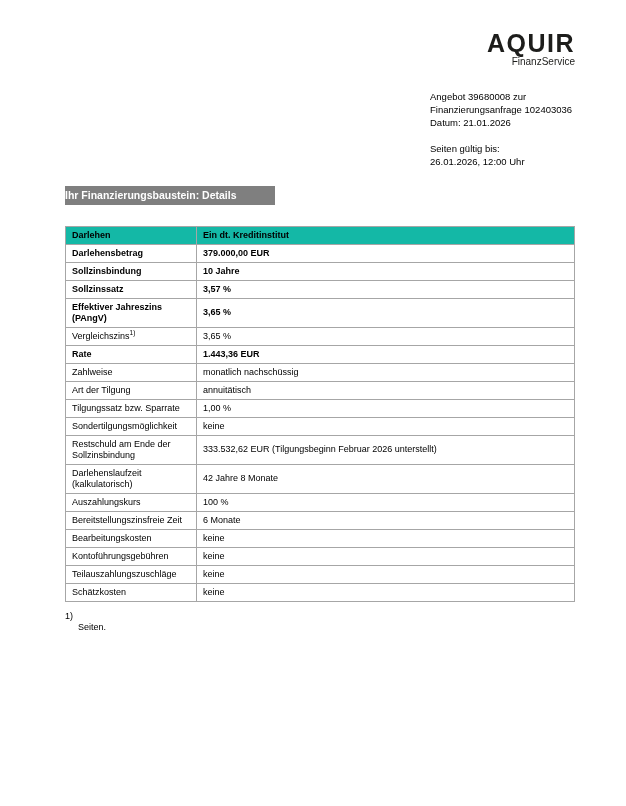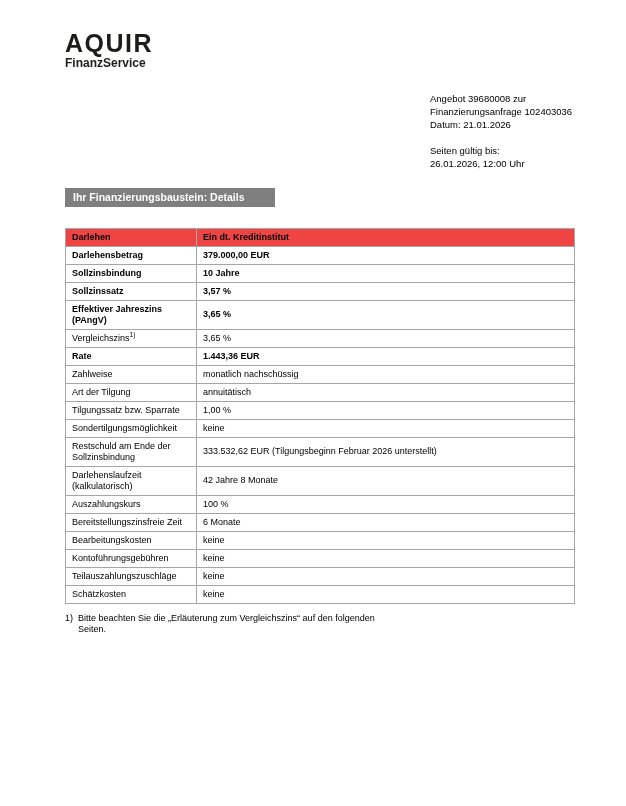--- a/index.html
+++ b/index.html
@@ -10,30 +10,30 @@
     -webkit-font-smoothing:antialiased;
   }
   .page {
     position:relative;
     width:626px;
     min-height:806px;
     background:#ffffff;
     padding:30px 51px 20px 65px;
   }
   
-  .logo-block { line-height:1.05; }
+  .logo-block { text-align:right; line-height:1.05; }
   .logo-name {
     font-size:25px;
     font-weight:bold;
     letter-spacing:1.5px;
     color:#1d1d1b;
   }
   .logo-sub {
-    font-size:12px;
-    font-weight:bold;
+    font-size:10px;
+    font-weight:normal;
     color:#1d1d1b;
     margin-top:1px;
   }
   
   .offer-block {
     margin-top:22px;
     margin-left:365px;
     font-size:9.5px;
     font-weight:normal;
     line-height:13px;
@@ -42,40 +42,39 @@
   
   .section-bar {
     margin-top:18px;
     width:210px;
     height:19px;
     background:#7f7f7f;
     color:#ffffff;
     font-size:10.5px;
     font-weight:bold;
     line-height:19px;
-    padding-left:8px;
     white-space:nowrap;
   }
   
   table.loan-table {
     margin-top:21px;
     width:510px;
     border-collapse:collapse;
     table-layout:fixed;
     font-size:9px;
   }
   table.loan-table td {
     border:1px solid #a6a6a6;
     padding:3px 4px 3px 6px;
     line-height:11px;
     vertical-align:middle;
     word-wrap:break-word;
   }
   td.label-cell { width:131px; }
-  tr.header-row { background:#ef4444; }
+  tr.header-row { background:#14b8a6; }
   tr.header-row td, tr.bold-row td { font-weight:bold; }
   sup.ref {
     font-size:6.5px;
     vertical-align:super;
     line-height:0;
   }
   
   .footnote {
     margin-top:9px;
     font-size:9px;
@@ -185,18 +184,18 @@
         <tr>
           <td class="label-cell">Schätzkosten</td>
           <td class="value-cell">keine</td>
         </tr>
       </tbody>
   </table>
 
   <div class="footnote">
     <span class="fn-marker">1)</span>
     <span class="fn-text">
-      <span>Bitte beachten Sie die „Erläuterung zum Vergleichszins“ auf den folgenden</span><br>
+      <br>
       <span>Seiten.</span>
     </span>
   </div>
 
 </div>
 
 </body></html>

